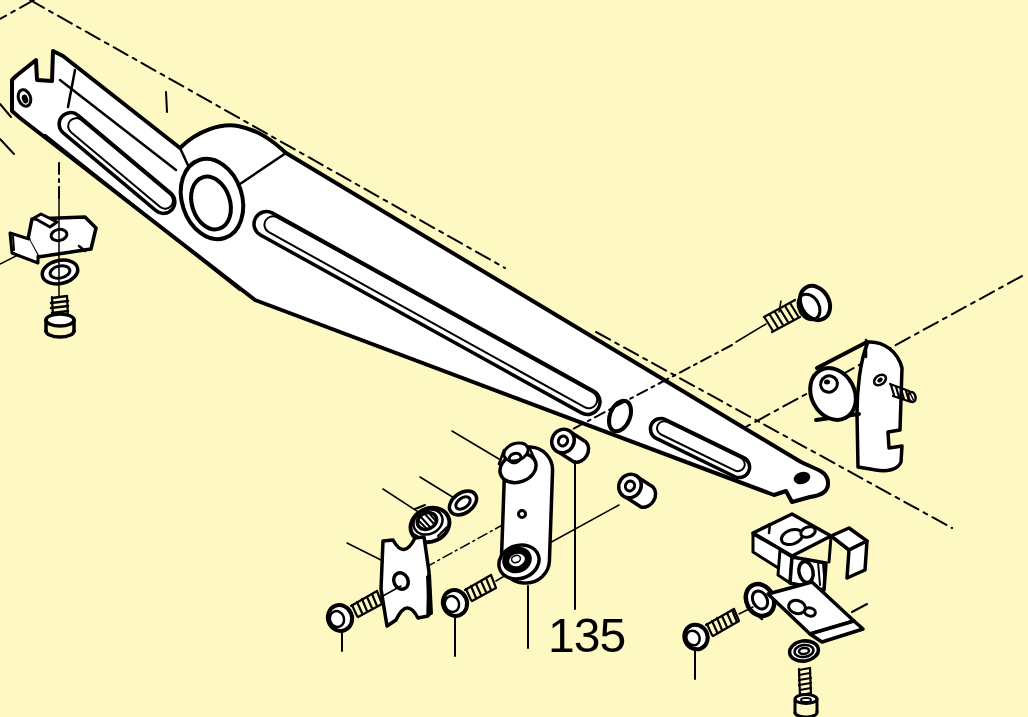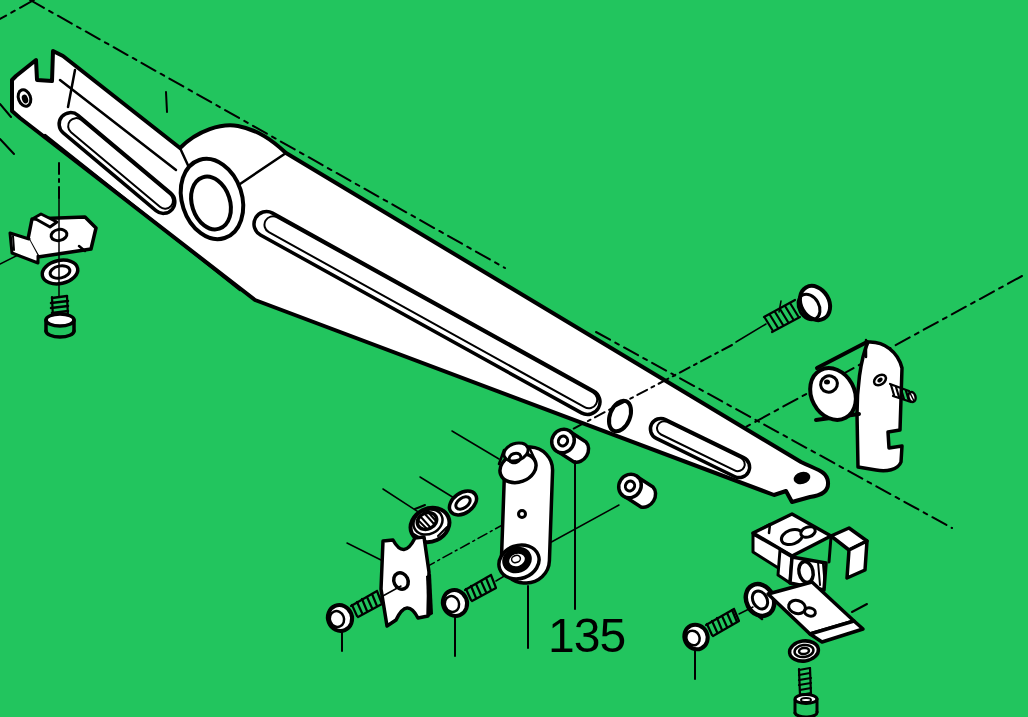--- a/index.html
+++ b/index.html
@@ -1,16 +1,16 @@
 <!DOCTYPE html>
 <html><head>
 <meta charset="utf-8">
 <style>
   html,body{margin:0;padding:0;background:#ffffff;}
-  .stage{width:1028px;height:717px;position:relative;background:#22c55e;overflow:hidden;}
+  .stage{width:1028px;height:717px;position:relative;background:#fef9c3;overflow:hidden;}
   svg{display:block;}
   svg *{stroke-linecap:round;stroke-linejoin:round;}
   .w{fill:#ffffff;stroke:#000000;}
   .n{fill:none;stroke:#000000;}
   .f{fill:#000000;stroke:none;}
   .s15{stroke-width:1.5}.s2{stroke-width:2}.s22{stroke-width:2.2}.s25{stroke-width:2.5}
   .s3{stroke-width:3}.s35{stroke-width:3.5}.s4{stroke-width:4}.s45{stroke-width:4.5}.s7{stroke-width:7}
   .dash{stroke-dasharray:16 6 4 6}
   .dashv{stroke-dasharray:11 5 3 5}
   .dashax{stroke-dasharray:10 4 2 4}

